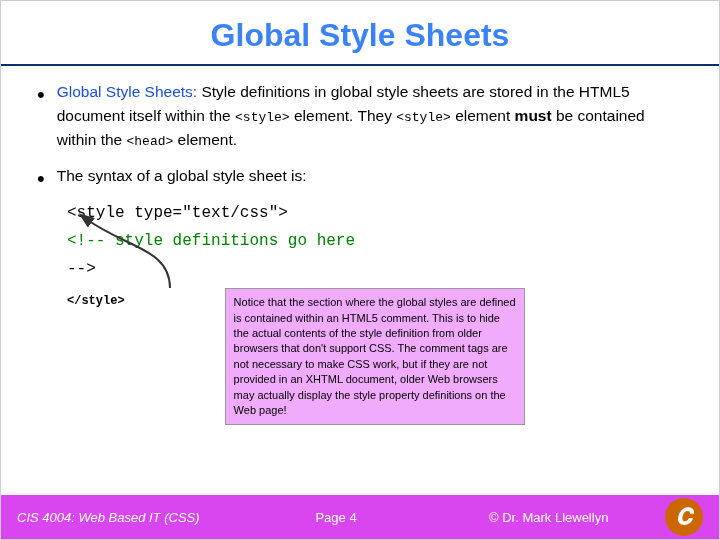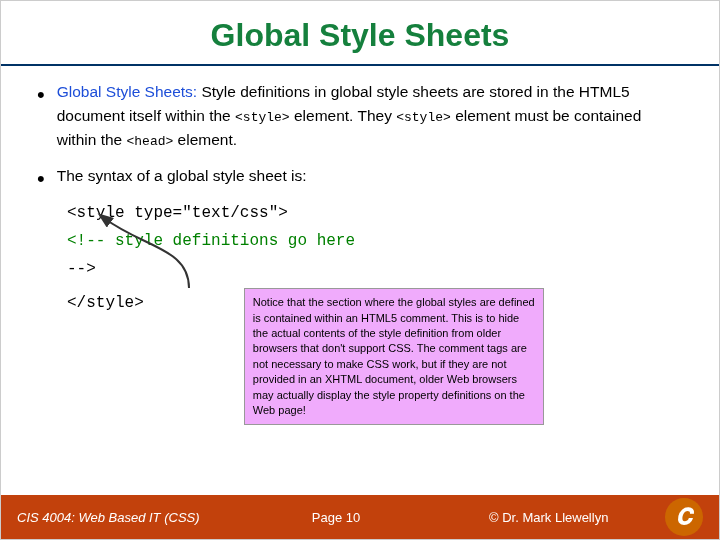--- a/index.html
+++ b/index.html
@@ -24,21 +24,21 @@
 
     .slide-header {
       text-align: center;
       padding: 16px 20px 10px 20px;
       border-bottom: 2px solid #003366;
     }
 
     .slide-header h1 {
       font-size: 32px;
       font-weight: bold;
-      color: #15803d;
+      color: #3b82f6;
       font-family: Arial, sans-serif;
     }
 
     .slide-content {
       flex: 1;
       padding: 14px 36px 8px 36px;
       overflow: hidden;
     }
 
     .bullet-item {
@@ -61,21 +61,21 @@
       color: #000000;
       font-family: Arial, sans-serif;
     }
 
     .bullet-text .highlight {
       color: #1d4ed8;
       font-weight: normal;
     }
 
     .bullet-text .bold {
-      font-weight: normal;
+      font-weight: bold;
     }
 
     .code-block {
       margin: 8px 0 6px 0;
       font-family: 'Courier New', Courier, monospace;
       font-size: 16px;
       color: #000000;
       padding-left: 30px;
     }
 
@@ -94,25 +94,26 @@
     .bottom-section {
       display: flex;
       align-items: flex-start;
       margin-top: 4px;
       padding-left: 30px;
       position: relative;
     }
 
     .closing-tag {
       font-family: 'Courier New', Courier, monospace;
-      font-size: 16px;
+      font-size: 12px;
       color: #000000;
       margin-right: 40px;
       padding-top: 6px;
       flex-shrink: 0;
+      font-weight: bold;
     }
 
     .arrow-and-tooltip {
       position: relative;
       display: flex;
       align-items: flex-start;
     }
 
     .arrow-svg {
       position: absolute;
@@ -127,21 +128,21 @@
       border: 1px solid #999999;
       padding: 6px 8px;
       font-size: 11px;
       line-height: 1.4;
       color: #000000;
       max-width: 300px;
       margin-left: 60px;
     }
 
     .slide-footer {
-      background: #c2410c;
+      background: #d946ef;
       color: #ffffff;
       display: flex;
       align-items: center;
       padding: 6px 16px;
       height: 44px;
       flex-shrink: 0;
     }
 
     .footer-left {
       font-size: 13px;
@@ -230,20 +231,20 @@
         <div class="tooltip-box">
           <span>Notice that the section where the global styles are defined is contained within an HTML5 comment. This is to hide the actual contents of the style definition from older browsers that don't support CSS.  The comment tags are not necessary to make CSS work, but if they are not provided in an XHTML document, older Web browsers may actually display the style property definitions on the Web page!</span>
         </div>
       </div>
     </div>
 
   </div>
 
   <div class="slide-footer">
     <span class="footer-left">CIS 4004: Web Based IT (CSS)</span>
-    <span class="footer-center">Page 10</span>
+    <span class="footer-center">Page 4</span>
     <span class="footer-right">© Dr. Mark Llewellyn</span>
     <div class="footer-logo">
       <span style="font-style:italic; font-size:22px;">𝐂</span>
     </div>
   </div>
 
 </div>
 
 </body></html>

